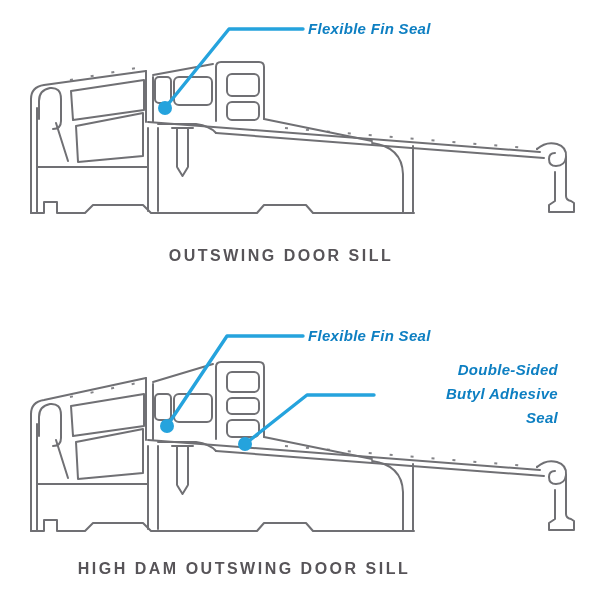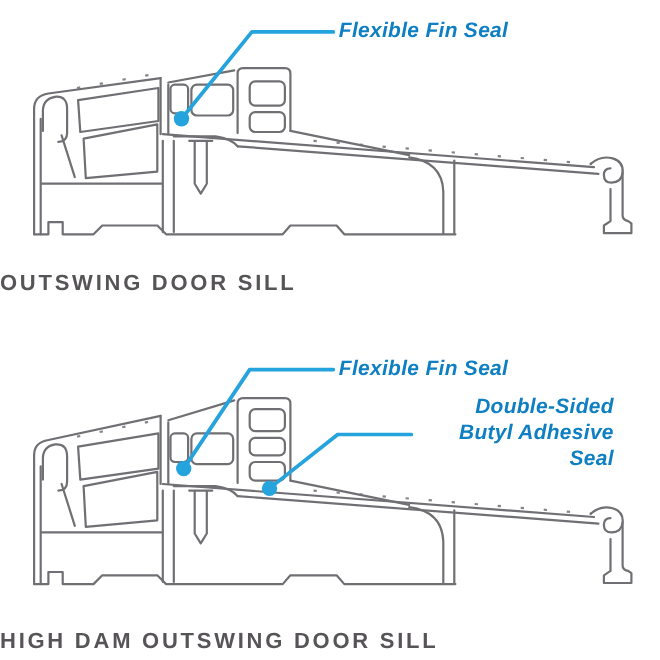--- a/index.html
+++ b/index.html
@@ -6,38 +6,39 @@
   body{
     width:600px;height:600px;position:relative;overflow:hidden;
     background:#ffffff;
     font-family:"Liberation Sans", sans-serif;
   }
   .canvas-svg{position:absolute;left:0;top:0;width:600px;height:600px;}
   .blue-label{
     position:absolute;
     font-style:italic;
     font-weight:bold;
-    font-size:19px;
+    font-size:15px;
     line-height:24px;
     color:#0d7fc2;
     letter-spacing:0.3px;
     white-space:pre-line;
   }
   .label-fin-1{left:308px;top:17px;}
   .label-fin-2{left:308px;top:324px;}
   .label-butyl{left:358px;top:358px;width:200px;text-align:right;}
   .caption{
     position:absolute;
     font-weight:bold;
-    font-size:20px;
+    font-size:16px;
     letter-spacing:2.5px;
     color:#575458;
+    text-align:center;
   }
   .caption-1{left:0;top:247px;width:562px;}
-  .caption-2{left:0;top:572px;width:488px;}
+  .caption-2{left:0;top:560px;width:488px;}
   .profile{stroke:#707074;stroke-width:2;fill:none;stroke-linecap:round;stroke-linejoin:round;}
   .serration{stroke:#707074;stroke-width:2;fill:none;stroke-dasharray:3 18;opacity:.85;}
   .leader{stroke:#25a3dd;stroke-width:3.4;fill:none;stroke-linecap:round;stroke-linejoin:round;}
   .dot{fill:#25a3dd;stroke:none;}
 </style>
 </head>
 <body>
 
 <svg class="canvas-svg" viewBox="0 0 600 600" aria-hidden="true">
 

